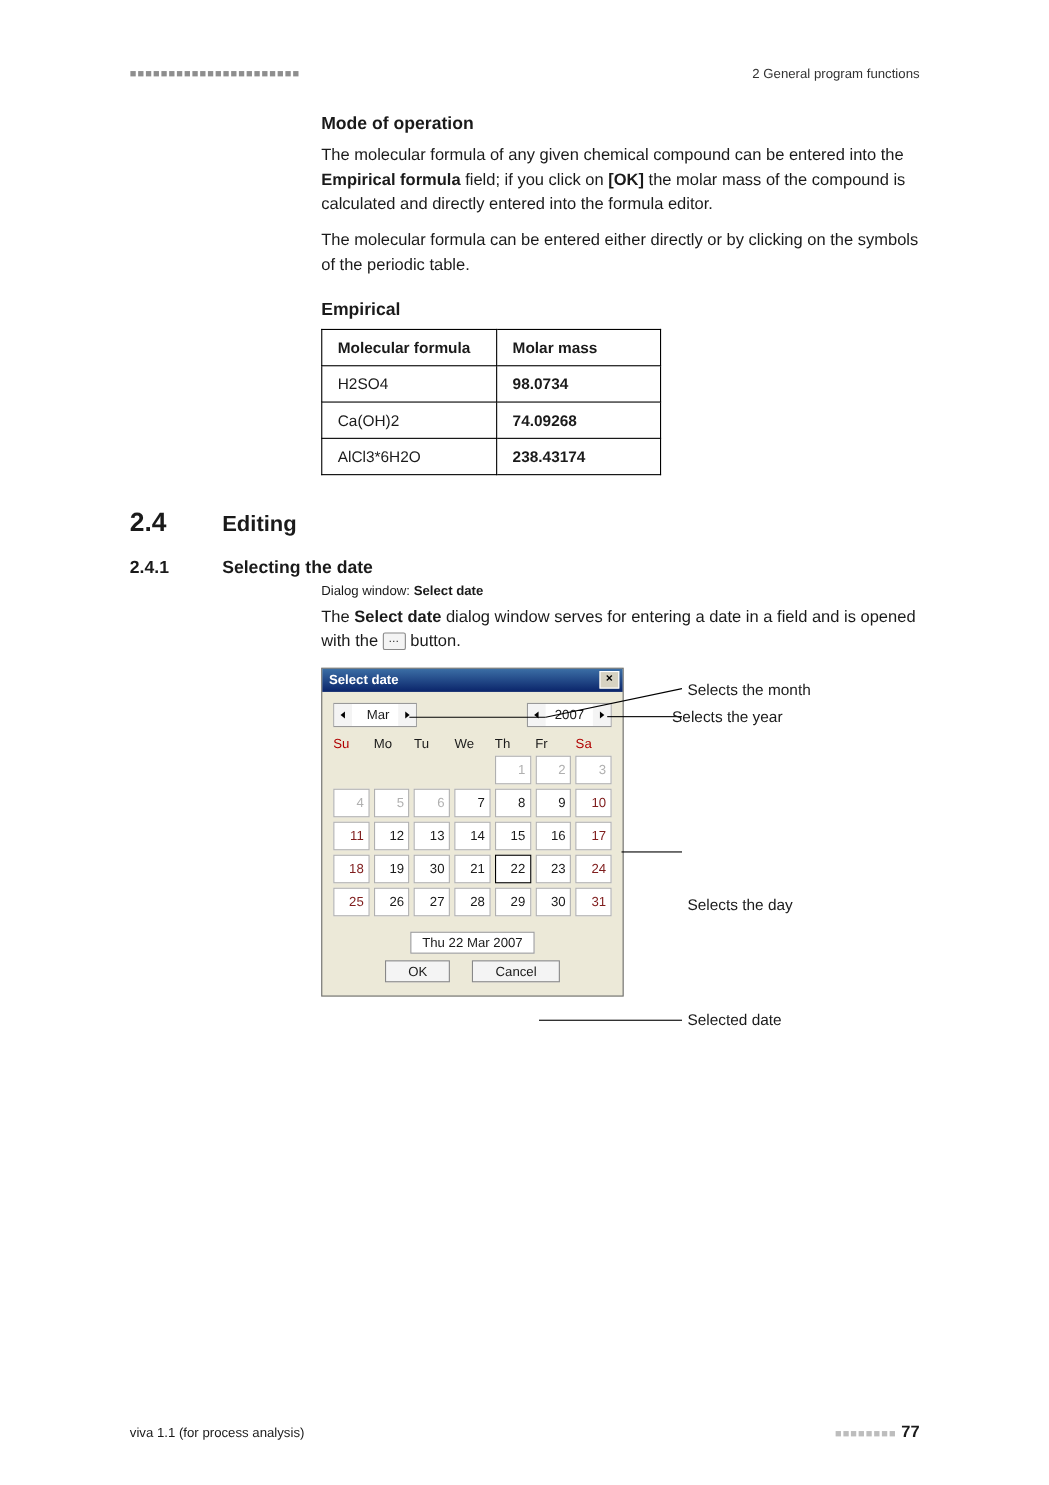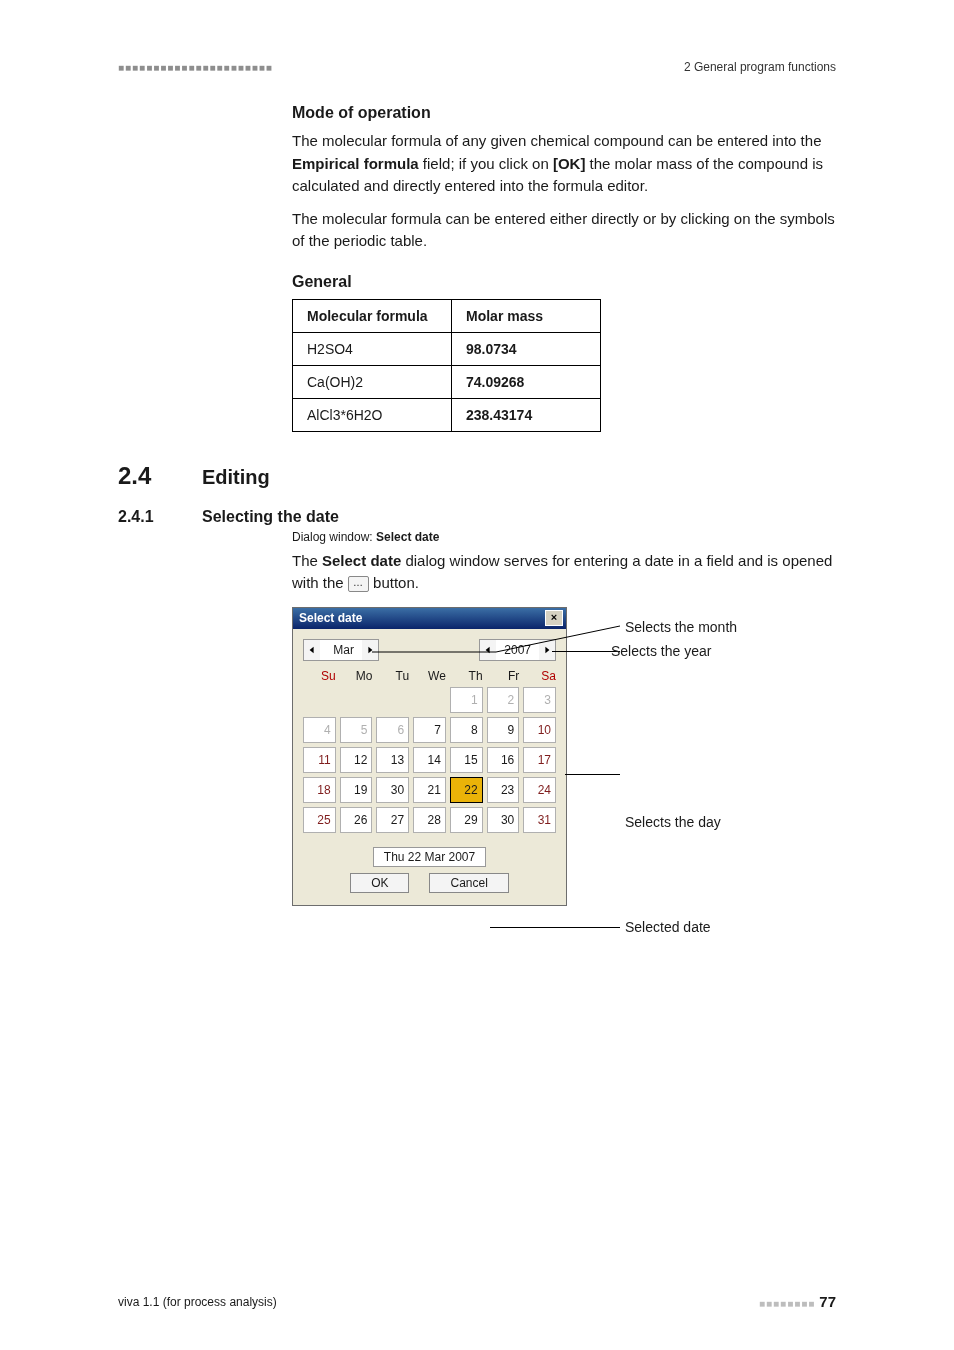--- a/index.html
+++ b/index.html
@@ -162,21 +162,21 @@
     min-width: 26px;
     text-align: right;
   }
   .cal-head {
     display: grid;
     grid-template-columns: repeat(7, 1fr);
     gap: 4px;
     margin-bottom: 4px;
   }
   .cal-head div {
-    text-align: right;
+    text-align: left;
     font-size: 12px;
   }
   .cal-head .wknd { color: #b00000; }
   .cal-grid {
     display: grid;
     grid-template-columns: repeat(7, 1fr);
     gap: 4px;
   }
   .day {
     height: 26px;
@@ -184,21 +184,21 @@
     padding-right: 4px;
     font-size: 12px;
     border: 1px solid #b0b0b0;
     background: #fff;
     cursor: pointer;
     box-sizing: border-box;
   }
   .day.empty { border: none; background: transparent; cursor: default; }
   .day.wknd { color: #7f1d1d; }
   .day.other { color: #b0b0b0; }
-  .day.selected { background: #eab308; border: 1px solid #000; }
+  .day.selected { background: #ffffff; border: 1px solid #000; }
   .sel-line {
     text-align: center;
     margin: 14px 0 6px 0;
   }
   .sel-box {
     display: inline-block;
     border: 1px solid #999;
     background: #fff;
     padding: 2px 10px;
   }
@@ -253,21 +253,21 @@
     <span>2 General program functions</span>
   </div>
 
   <div class="indented">
     <h4 class="sec-title">Mode of operation</h4>
     <p class="body">
       <span>The molecular formula of any given chemical compound can be entered into the </span><span class="bold">Empirical formula</span><span> field; if you click on </span><span class="bold">[OK]</span><span> the molar mass of the compound is calculated and directly entered into the formula editor.</span>
     </p>
     <p class="body">The molecular formula can be entered either directly or by clicking on the symbols of the periodic table.</p>
 
-    <h4 class="sec-title">General</h4>
+    <h4 class="sec-title">Empirical</h4>
     <table class="examples">
       <tbody>
           <tr>
         <th style="width:130px">Molecular formula</th>
         <th style="width:120px">Molar mass</th>
       </tr>
       <tr>
         <td>H2SO4</td>
         <td class="bold">98.0734</td>
       </tr>

